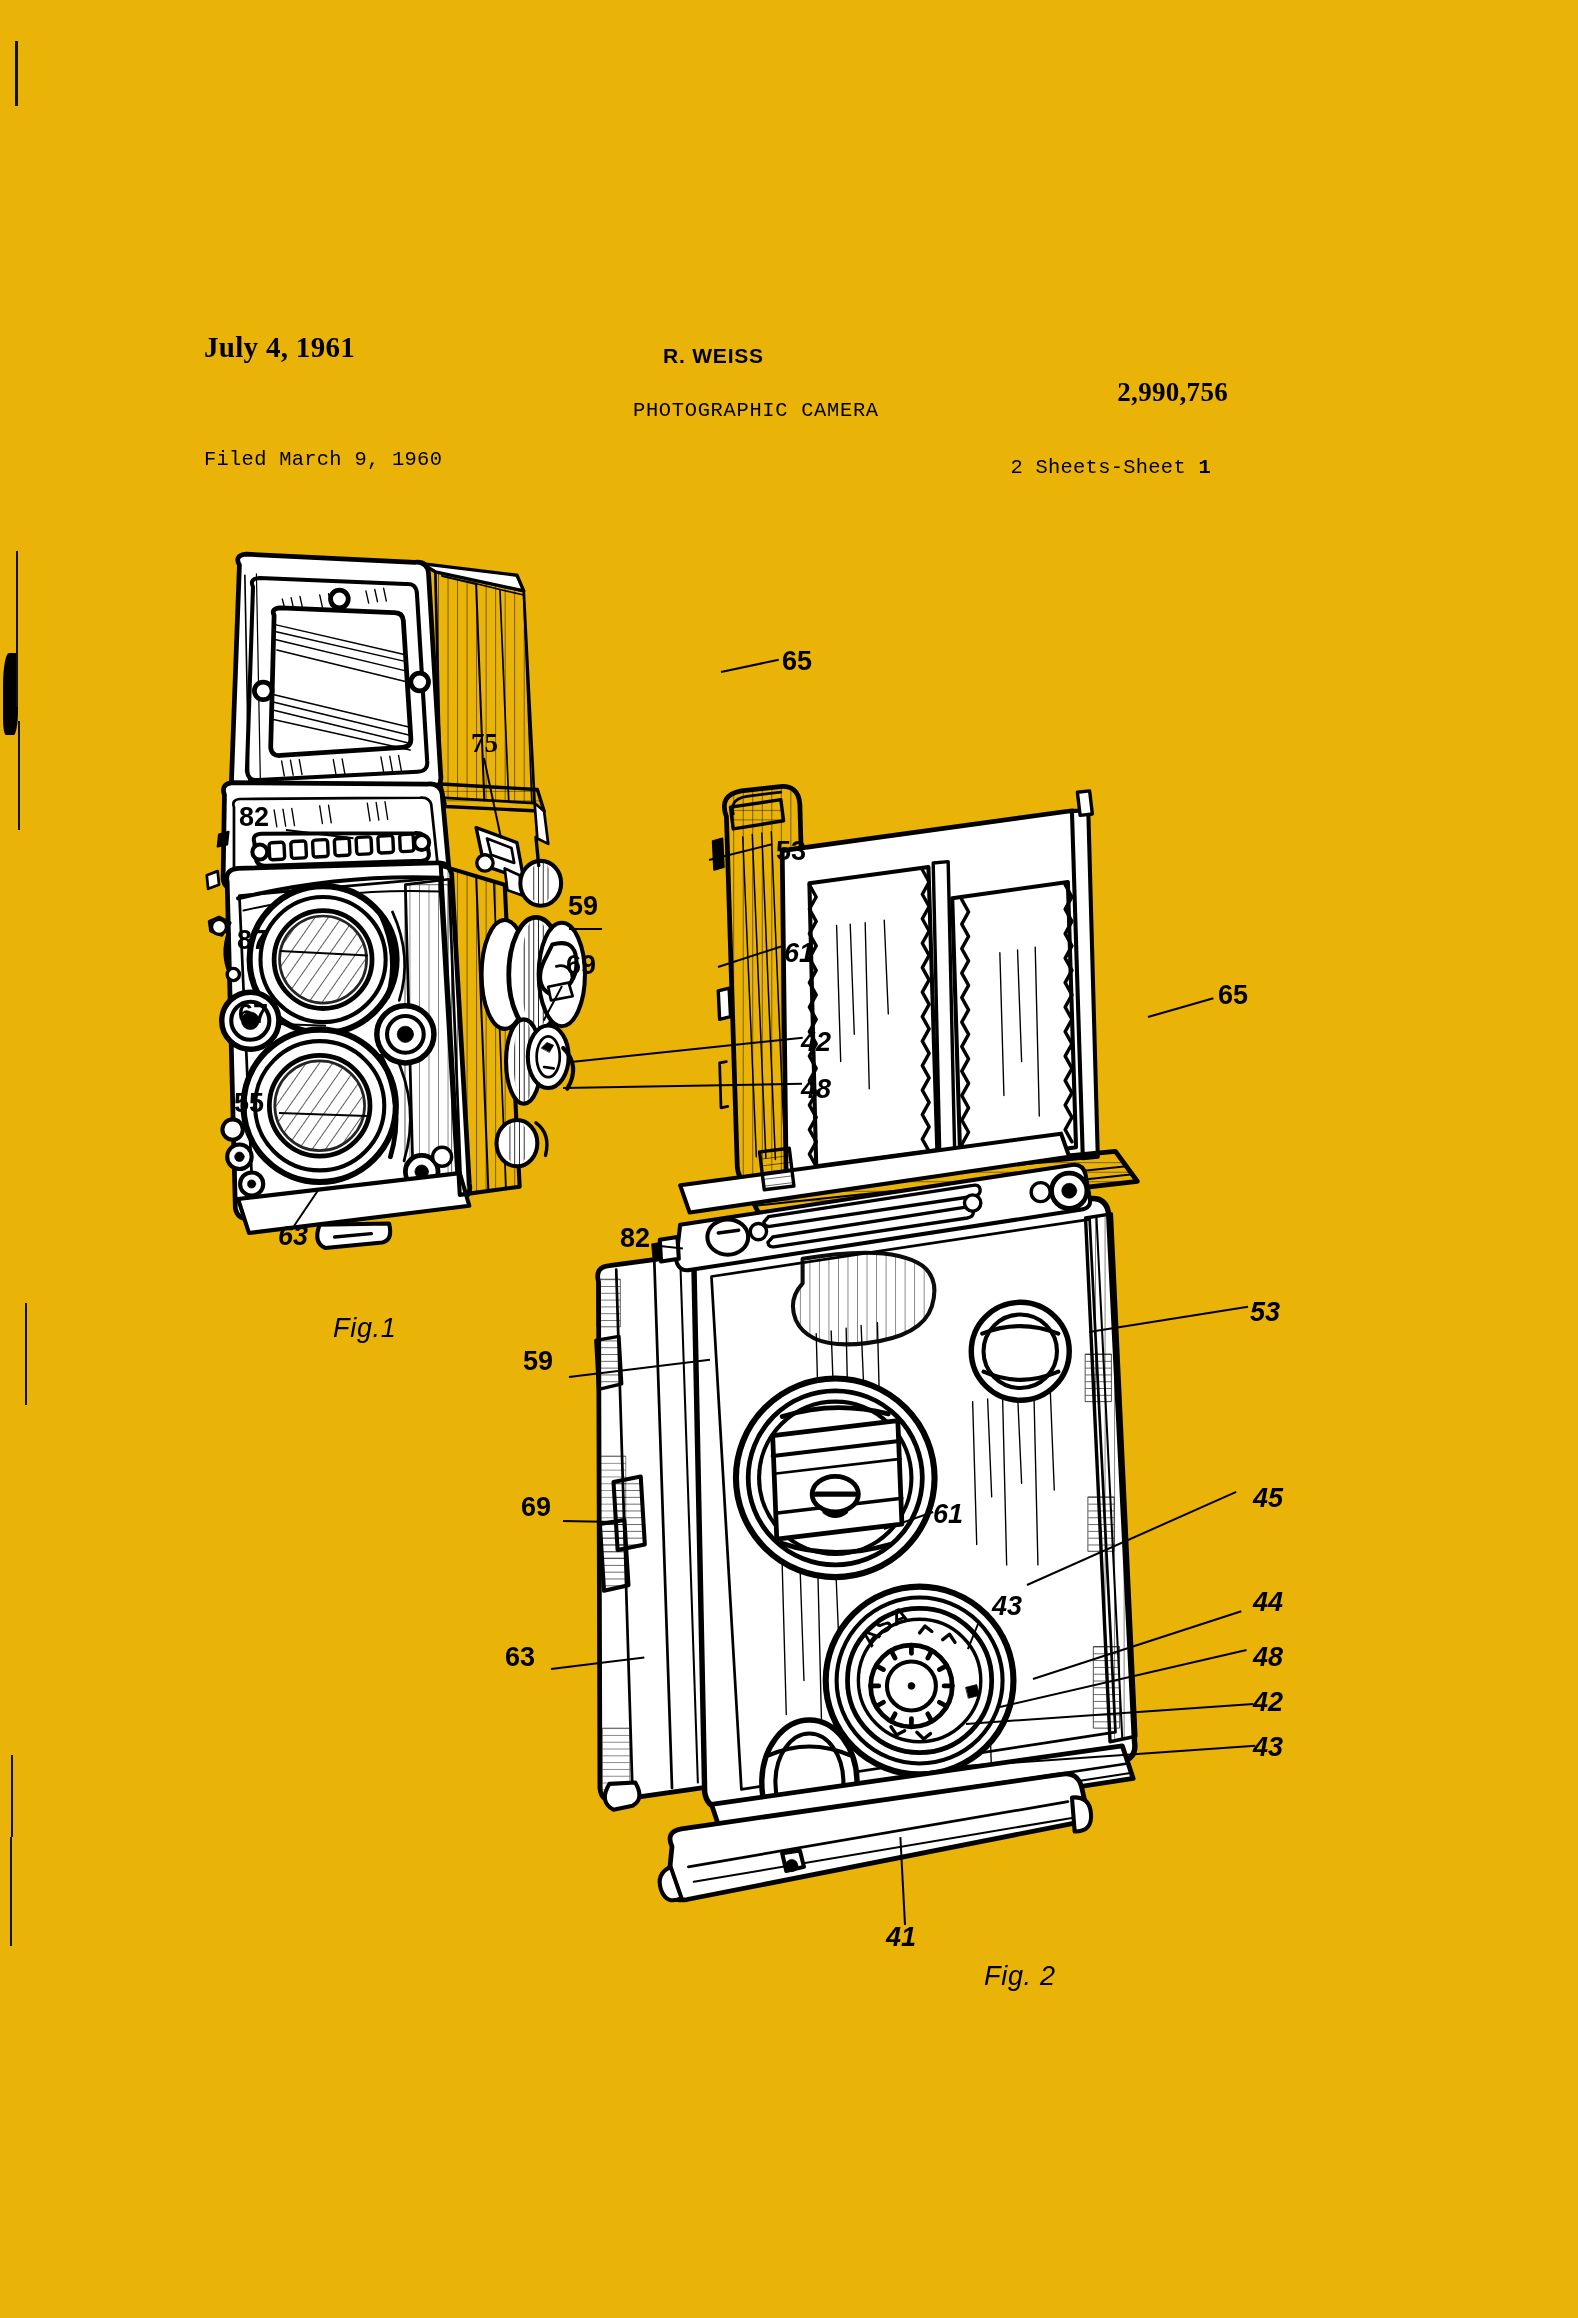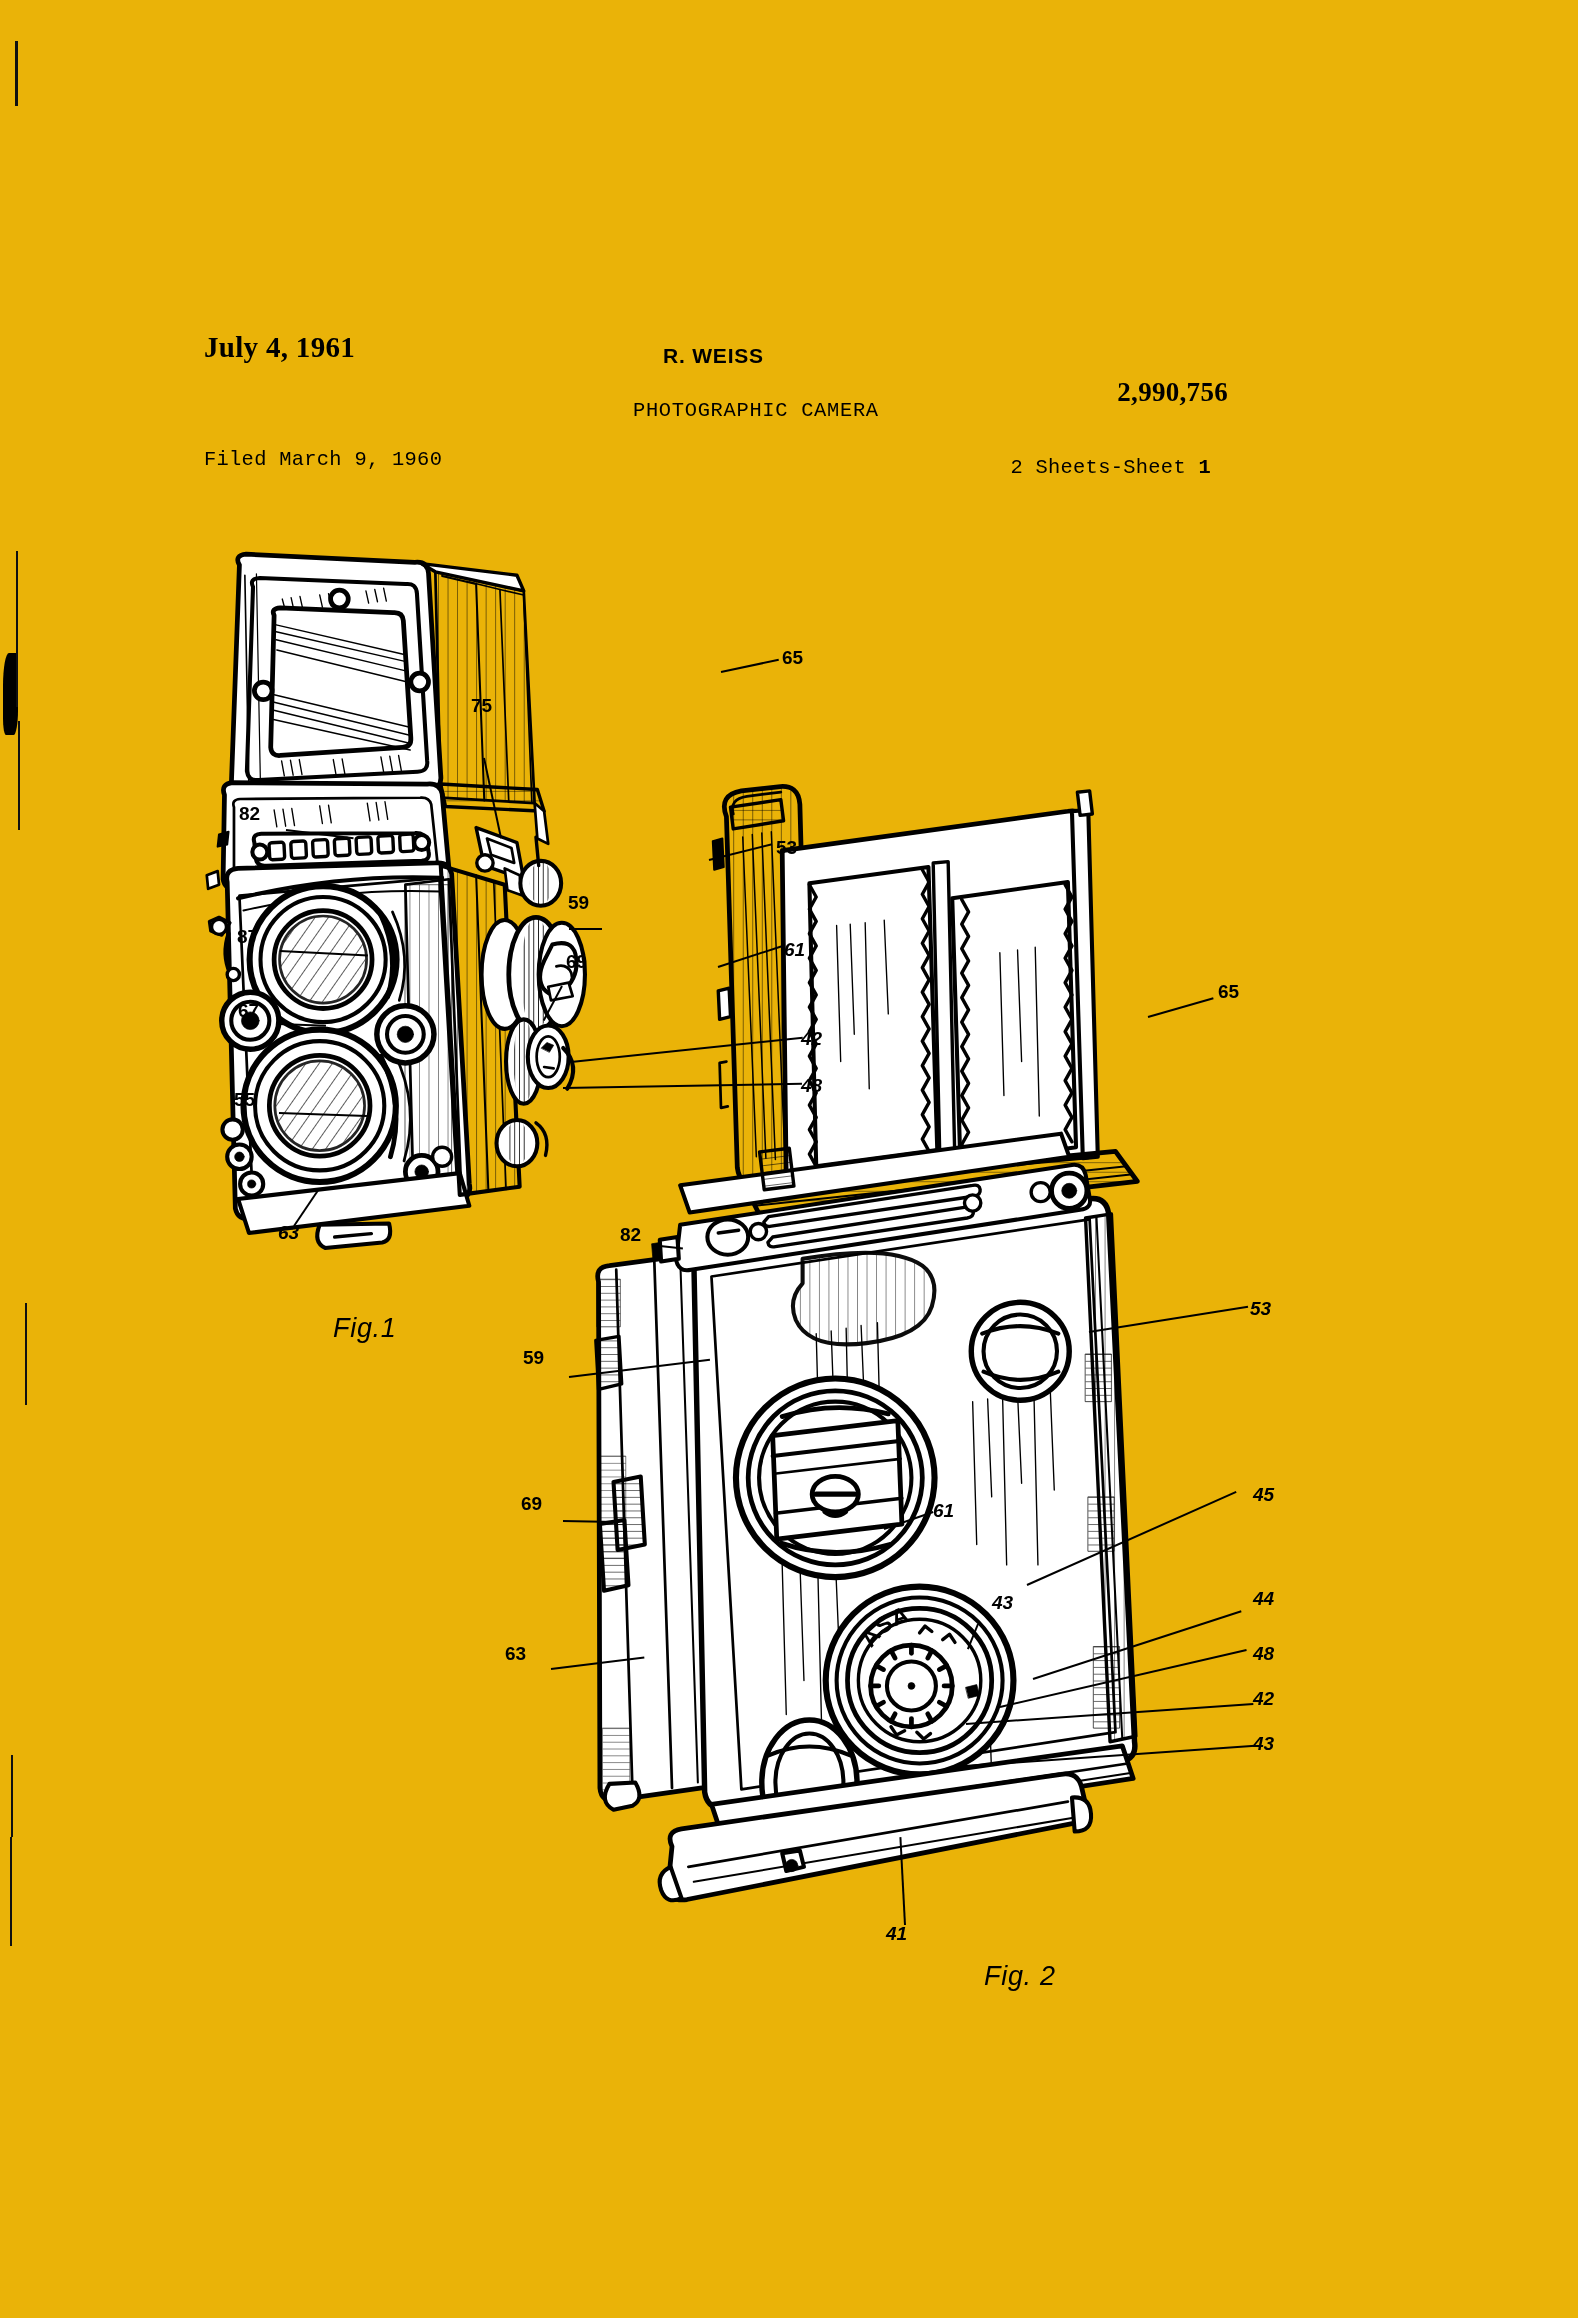--- a/index.html
+++ b/index.html
@@ -28,21 +28,21 @@
             font-size:20.4px;letter-spacing:0.3px;}
   .hdr-sheets{position:absolute;right:367px;top:456px;font-family:"Liberation Mono",monospace;
             font-size:20.4px;letter-spacing:0.3px;white-space:nowrap;}
   .hdr-sheets b{font-weight:bold;}
 
   
   .figcap{position:absolute;font-family:"Liberation Sans",sans-serif;font-style:italic;
           font-size:27px;letter-spacing:0.7px;}
 
   
-  .ref{position:absolute;font-family:"Liberation Sans",sans-serif;font-size:19px;
+  .ref{position:absolute;font-family:"Liberation Sans",sans-serif;font-size:27px;
        font-weight:bold;letter-spacing:0px;line-height:1;white-space:nowrap;}
   .ref.slant{font-style:italic;}
   .ref.up{font-style:normal;}
 
   
   .lead{position:absolute;height:2px;background:#000;transform-origin:0 50%;}
 
   svg.art{position:absolute;left:0;top:0;width:1578px;height:2319px;pointer-events:none;}
 </style>
 </head>
@@ -430,21 +430,21 @@
       <path d="M882 2240 L918 2234 L924 2330 L888 2338 Z" fill="url(#shadeH)" stroke="#000" stroke-width="6"></path>
       <path d="M876 1970 L910 1964 L914 2034 L880 2042 Z" fill="url(#shadeH)" stroke="#000" stroke-width="5"></path>
       <path d="M896 2622 q-16 26 6 38 l28 -6 q18 -10 4 -34 Z" fill="#fff" stroke="#000" stroke-width="6"></path>
     </g>
     </g>
   </svg>
 
   <div class="ref up" style="left:782px;top:648px;">65</div>
   <div class="lead" style="left:721px;top:671px;width:59px;transform:rotate(-12deg);"></div>
 
-  <div class="ref up" style="left:471px;top:696px;">75</div>
+  <div class="ref up" style="left:471px;top:730px;font-family:Liberation Serif, serif;">75</div>
   <div class="lead" style="left:484px;top:757px;width:82px;transform:rotate(78deg);"></div>
 
   <div class="ref up" style="left:239px;top:804px;">82</div>
   <div class="lead" style="left:286px;top:829px;width:68px;transform:rotate(7deg);"></div>
 
   <div class="ref up" style="left:776px;top:838px;">53</div>
   <div class="lead" style="left:709px;top:859px;width:65px;transform:rotate(-14deg);"></div>
 
   <div class="ref up" style="left:568px;top:893px;">59</div>
   <div class="lead" style="left:569px;top:928px;width:33px;"></div>

